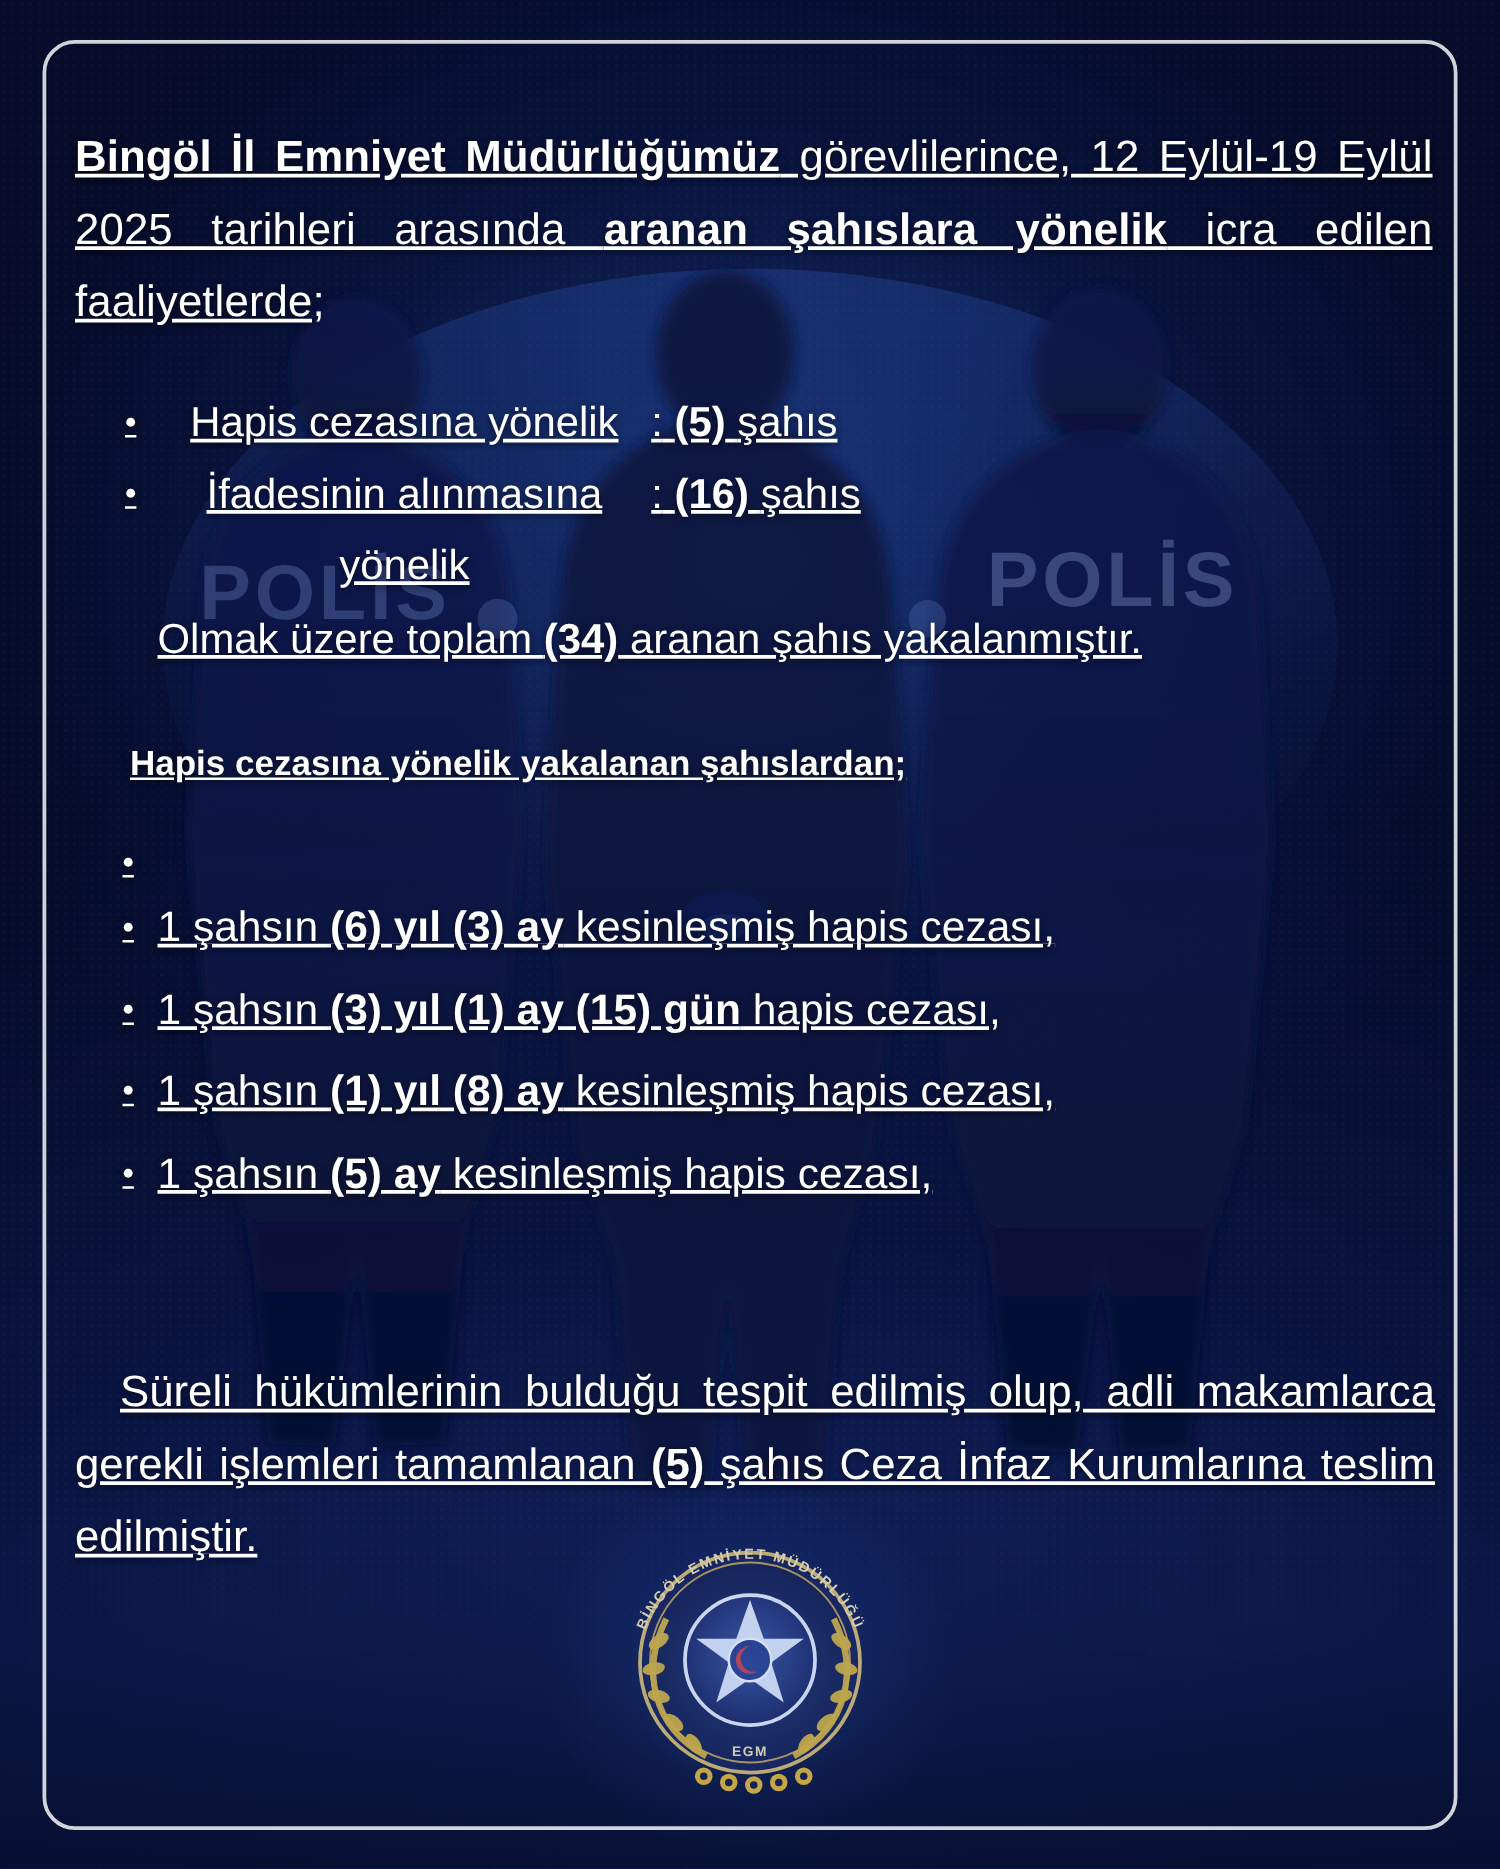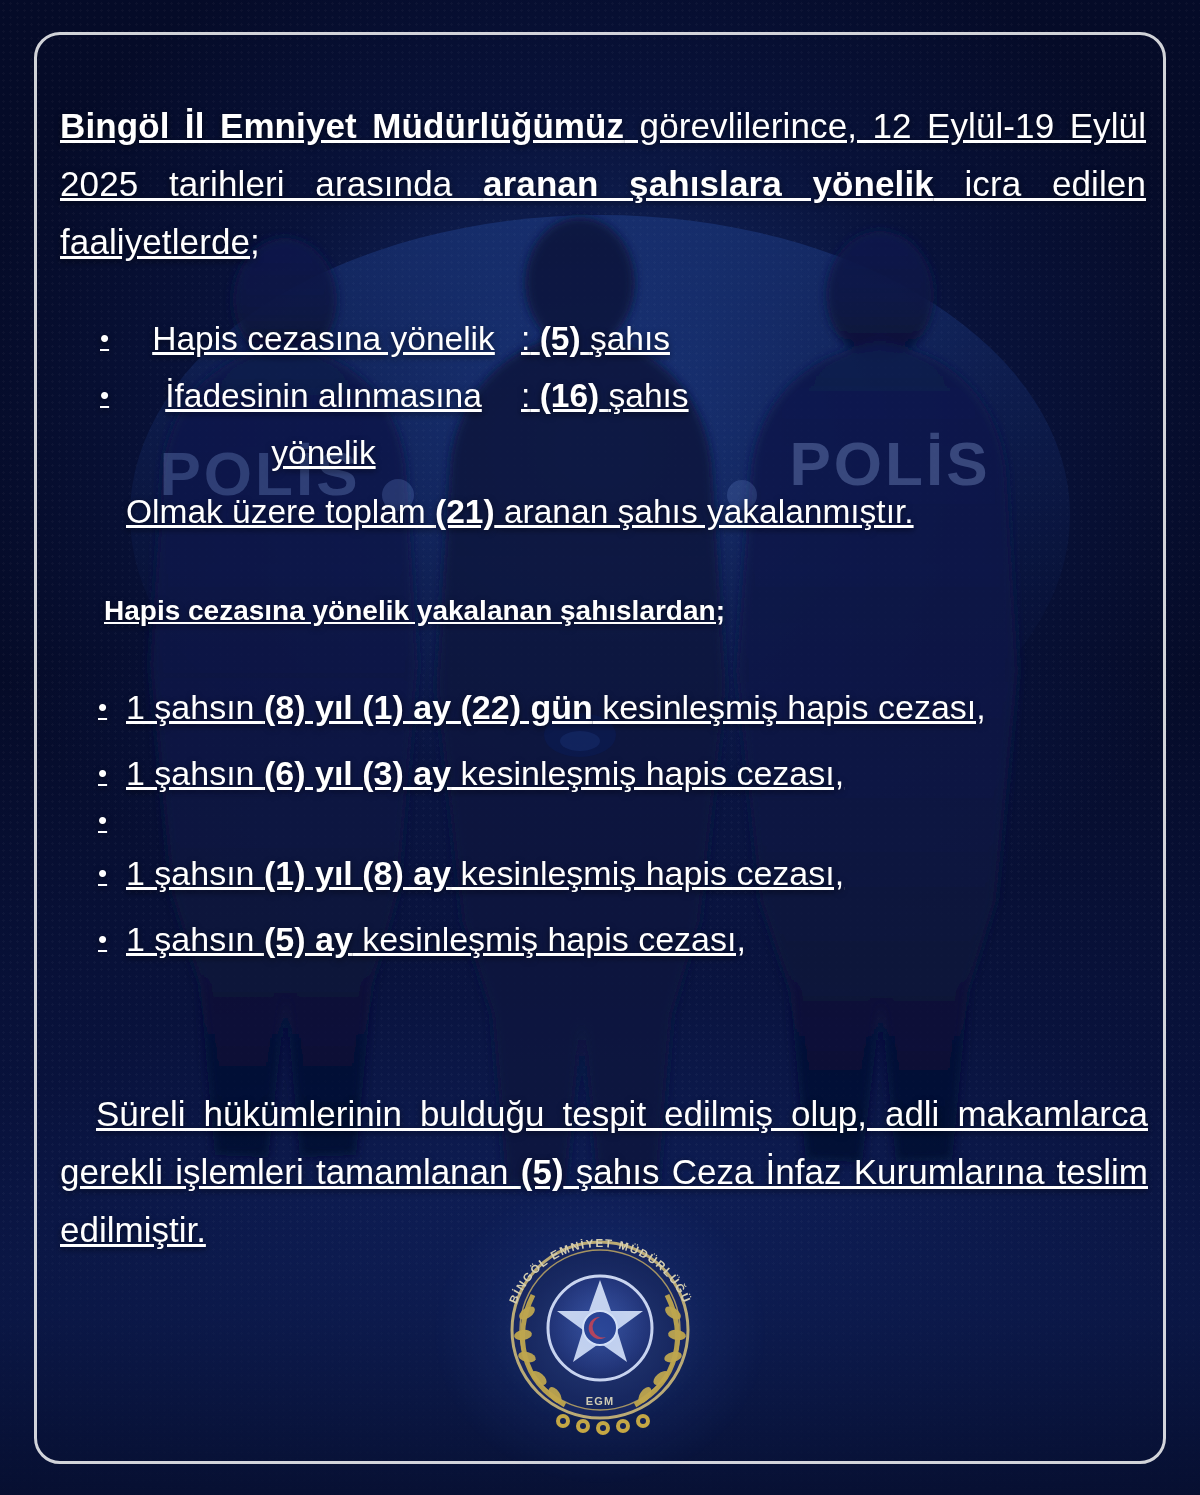--- a/index.html
+++ b/index.html
@@ -248,37 +248,37 @@
       <div class="li">
         <span class="bullet">•</span>
         <span class="label w2">İfadesinin alınmasına yönelik</span>
         <span>:</span>
         <span>&nbsp;</span>
         <span class="val">(16)</span>
         <span>&nbsp;</span>
         <span>şahıs</span>
       </div>
       <div class="total">
-        <span>Olmak üzere toplam </span><b>(21)</b><span> aranan şahıs yakalanmıştır.</span>
+        <span>Olmak üzere toplam </span><b>(34)</b><span> aranan şahıs yakalanmıştır.</span>
       </div>
     </div>
 
     <div class="section-title">Hapis cezasına yönelik yakalanan şahıslardan;</div>
 
     <div class="sentences">
       <div class="li">
         <span class="bullet">•</span>
-        <div><span>1 şahsın </span><b>(8) yıl (1) ay (22) gün</b><span> kesinleşmiş hapis cezası,</span></div>
       </div>
       <div class="li">
         <span class="bullet">•</span>
         <div><span>1 şahsın </span><b>(6) yıl (3) ay</b><span> kesinleşmiş hapis cezası,</span></div>
       </div>
       <div class="li">
         <span class="bullet">•</span>
+        <div><span>1 şahsın </span><b>(3) yıl (1) ay (15) gün</b><span> hapis cezası,</span></div>
       </div>
       <div class="li">
         <span class="bullet">•</span>
         <div><span>1 şahsın </span><b>(1) yıl (8) ay</b><span> kesinleşmiş hapis cezası,</span></div>
       </div>
       <div class="li">
         <span class="bullet">•</span>
         <div><span>1 şahsın </span><b>(5) ay</b><span> kesinleşmiş hapis cezası,</span></div>
       </div>
     </div>

